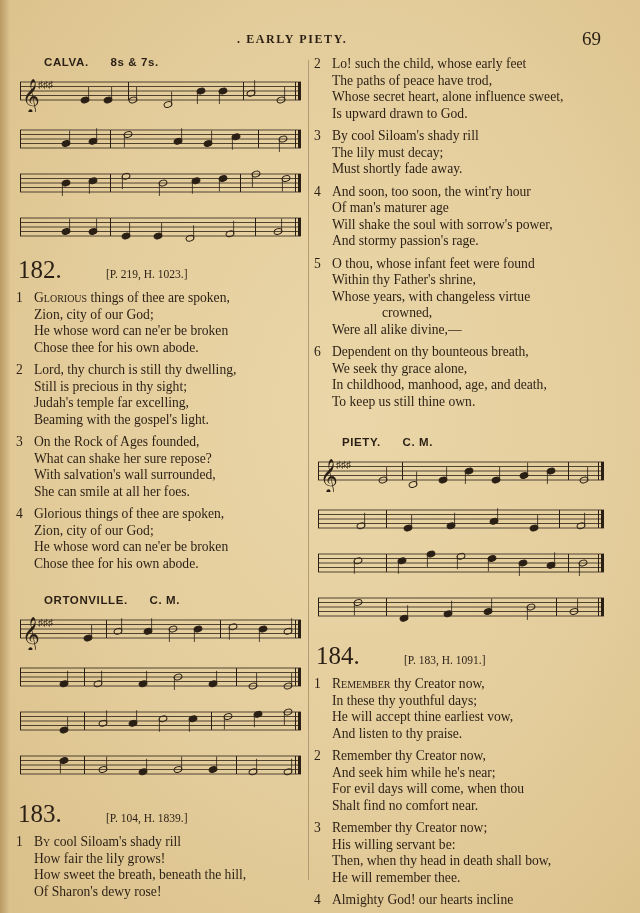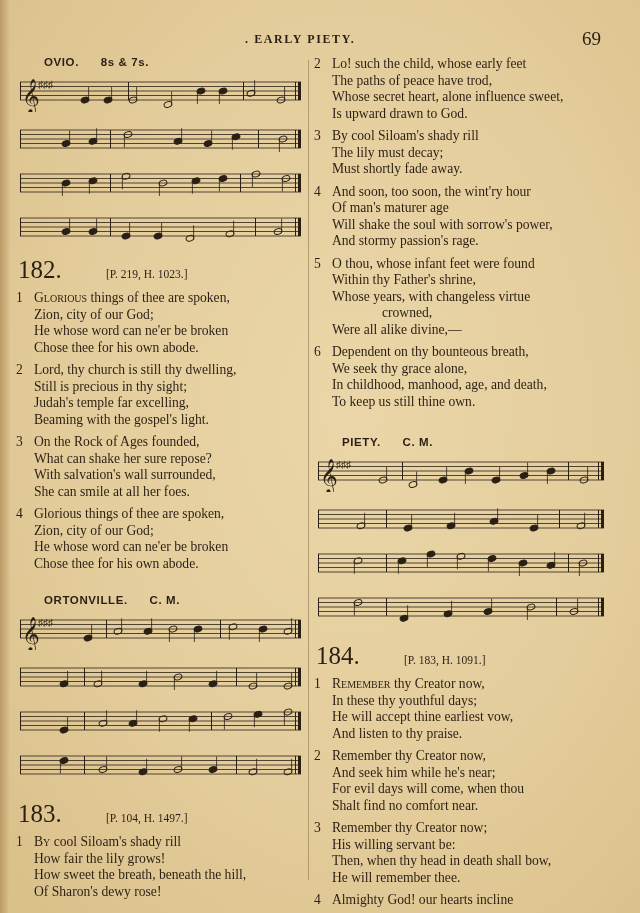--- a/index.html
+++ b/index.html
@@ -2,21 +2,21 @@
 <html><head>
 <meta charset="utf-8">
 <style>
   html,body{margin:0;padding:0;}
   body{width:640px;height:913px;background:#e3cc9a;overflow:hidden;position:relative;
     font-family:"Liberation Serif","DejaVu Serif",serif;color:#2a1f14;}
   .page{position:absolute;inset:0;
     background:radial-gradient(ellipse at 55% 45%,#ead6a8 0%,#e4cd9c 55%,#d9bf89 100%);}
   .edge{position:absolute;left:0;top:0;bottom:0;width:10px;background:linear-gradient(90deg,#b89a64,#dcc390);}
   .header{position:absolute;top:28px;left:0;width:640px;height:20px;}
-  .running-head{position:absolute;left:245px;top:4px;font-size:12px;letter-spacing:1.6px;font-weight:bold;}
+  .running-head{position:absolute;left:237px;top:4px;font-size:12px;letter-spacing:1.6px;font-weight:bold;}
   .page-number{position:absolute;left:582px;top:0;font-size:19px;}
   .col{position:absolute;top:56px;}
   .col-left{left:16px;width:290px;}
   .col-right{left:314px;width:310px;}
   .divider{position:absolute;left:308px;top:60px;width:1px;height:820px;background:#9d8560;opacity:.7;}
   .tune-title{font-family:"Liberation Sans","DejaVu Sans",sans-serif;font-weight:bold;font-size:11.5px;letter-spacing:.6px;margin-left:28px;height:16px;}
   .tune-title span{margin-right:18px;}
   .staff{display:block;margin-left:2px;}
   .hymn-head{display:flex;align-items:baseline;margin-top:10px;}
   .hymn-number{font-size:25px;width:88px;padding-left:2px;}
@@ -36,21 +36,21 @@
 
   <div class="header">
     <span class="running-head">. EARLY PIETY.</span>
     <span class="page-number">69</span>
   </div>
 
   <div class="divider"></div>
 
   <div class="col col-left">
     <div class="tune-title">
-      <span>OVIO.</span>
+      <span>CALVA.</span>
       <span>8s &amp; 7s.</span>
     </div>
     <div id="score-ovio">
         <div style="height: 48px;">
           <svg width="285" height="40" class="staff">
             <line x1="2" x2="283" y1="10" y2="10" stroke="#2a1f14" stroke-width="0.8"></line>
             <line x1="2" x2="283" y1="14.5" y2="14.5" stroke="#2a1f14" stroke-width="0.8"></line>
             <line x1="2" x2="283" y1="19" y2="19" stroke="#2a1f14" stroke-width="0.8"></line>
             <line x1="2" x2="283" y1="23.5" y2="23.5" stroke="#2a1f14" stroke-width="0.8"></line>
             <line x1="2" x2="283" y1="28" y2="28" stroke="#2a1f14" stroke-width="0.8"></line>
@@ -318,21 +318,21 @@
             <ellipse cx="235" cy="25.75" rx="4" ry="2.8" transform="rotate(-20 235 25.75)" fill="none" stroke="#2a1f14" stroke-width="1"></ellipse>
             <line x1="238.6" x2="238.6" y1="25.75" y2="12.75" stroke="#2a1f14" stroke-width="0.8"></line>
             <ellipse cx="270" cy="25.75" rx="4" ry="2.8" transform="rotate(-20 270 25.75)" fill="none" stroke="#2a1f14" stroke-width="1"></ellipse>
             <line x1="273.6" x2="273.6" y1="25.75" y2="12.75" stroke="#2a1f14" stroke-width="0.8"></line>
           </svg>
         </div>
       </div>
 
     <div class="hymn-head">
       <span class="hymn-number">183.</span>
-      <span class="hymn-ref">[P. 104, H. 1497.]</span>
+      <span class="hymn-ref">[P. 104, H. 1839.]</span>
     </div>
     <div>
         <div class="verse">
           <span class="line first"><span class="vnum">1</span><span class="sc">By</span> cool Siloam's shady rill</span>
           <span class="line">How fair the lily grows!</span>
           <span class="line">How sweet the breath, beneath the hill,</span>
           <span class="line">Of Sharon's dewy rose!</span>
         </div>
       </div>
   </div>

